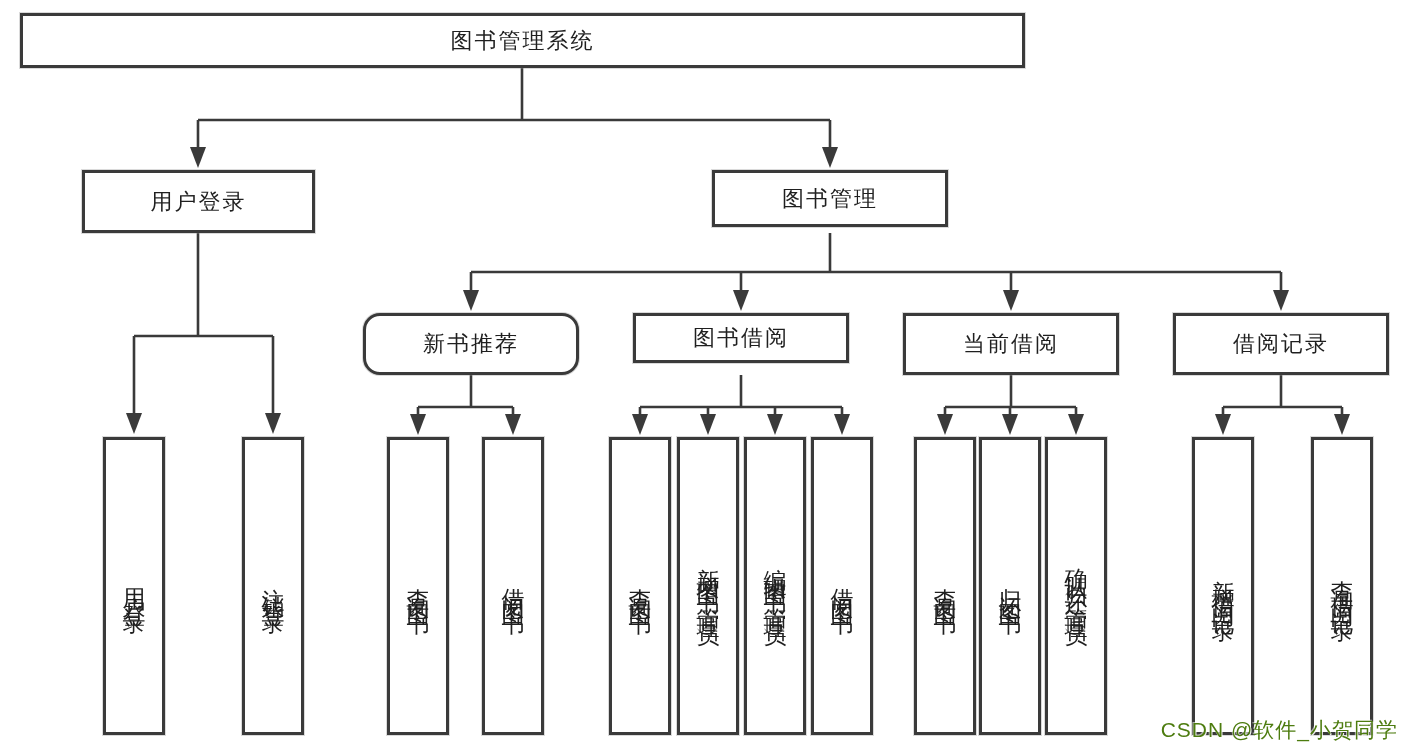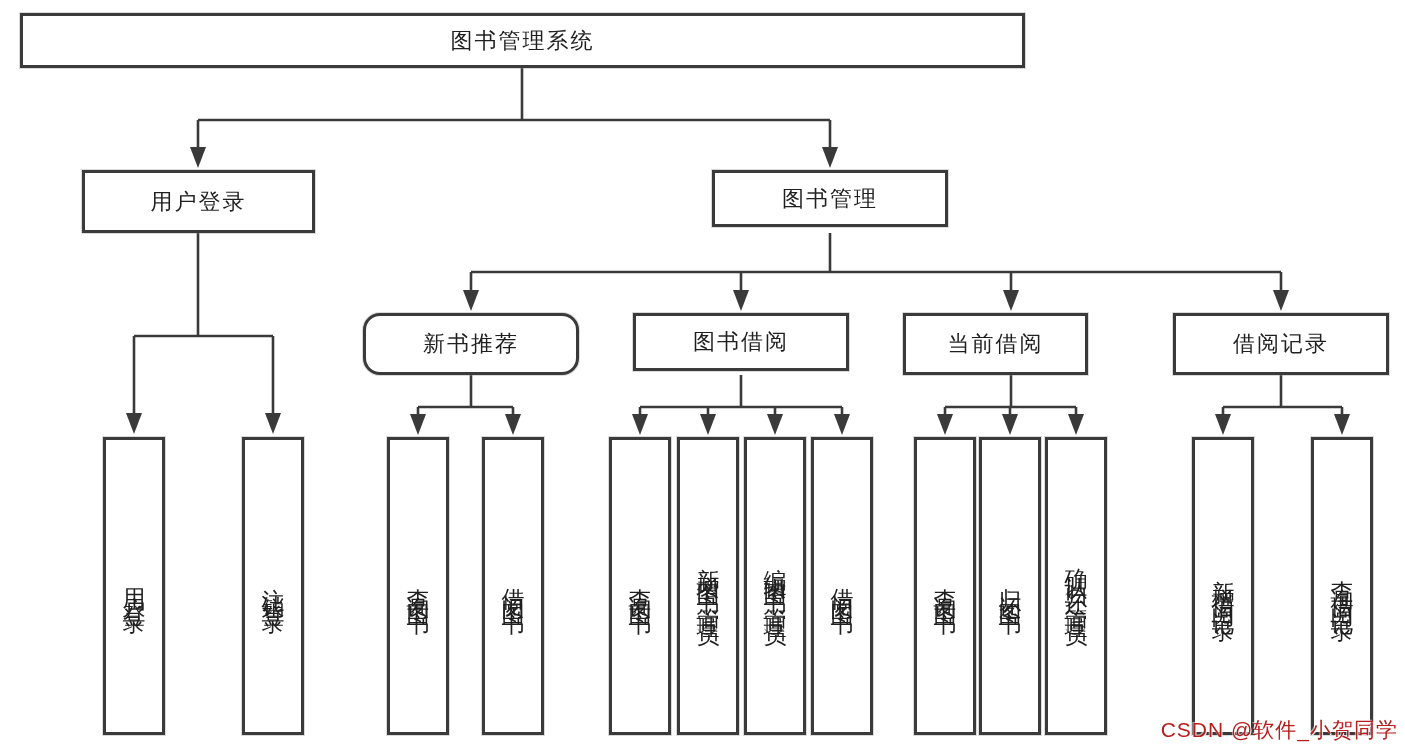--- a/index.html
+++ b/index.html
@@ -44,21 +44,21 @@
     font-size:23px;
     letter-spacing:8px;
     line-height:1;
     white-space:nowrap;
   }
   .watermark{
     position:absolute;
     right:7px;top:716px;
     z-index:3;
     font-size:21px;
-    color:#b91c1c;
+    color:#4d7c0f;
     letter-spacing:1px;
     text-shadow:1px 1px 0 rgba(255,255,255,0.9), -1px -1px 0 rgba(255,255,255,0.6);
     white-space:nowrap;
   }
 </style>
 </head>
 <body>
 
 <div class="stage">
 
@@ -109,24 +109,24 @@
   <div class="box" style="left:82px;top:170px;width:233px;height:63px;">
     <span class="hlabel">用户登录</span>
   </div>
   <div class="box" style="left:712px;top:170px;width:236px;height:57px;">
     <span class="hlabel">图书管理</span>
   </div>
 
   <div class="box" style="left:363px;top:313px;width:216px;height:62px;border-radius:17px;">
     <span class="hlabel">新书推荐</span>
   </div>
-  <div class="box" style="left:633px;top:313px;width:216px;height:58px;">
+  <div class="box" style="left:633px;top:313px;width:216px;height:50px;">
     <span class="hlabel">图书借阅</span>
   </div>
-  <div class="box" style="left:903px;top:313px;width:185px;height:62px;">
+  <div class="box" style="left:903px;top:313px;width:216px;height:62px;">
     <span class="hlabel">当前借阅</span>
   </div>
   <div class="box" style="left:1173px;top:313px;width:216px;height:62px;">
     <span class="hlabel">借阅记录</span>
   </div>
 
   <div class="box leaf" style="left:103px;">
     <span class="vtext">用户登录</span>
   </div>
   <div class="box leaf" style="left:242px;">

